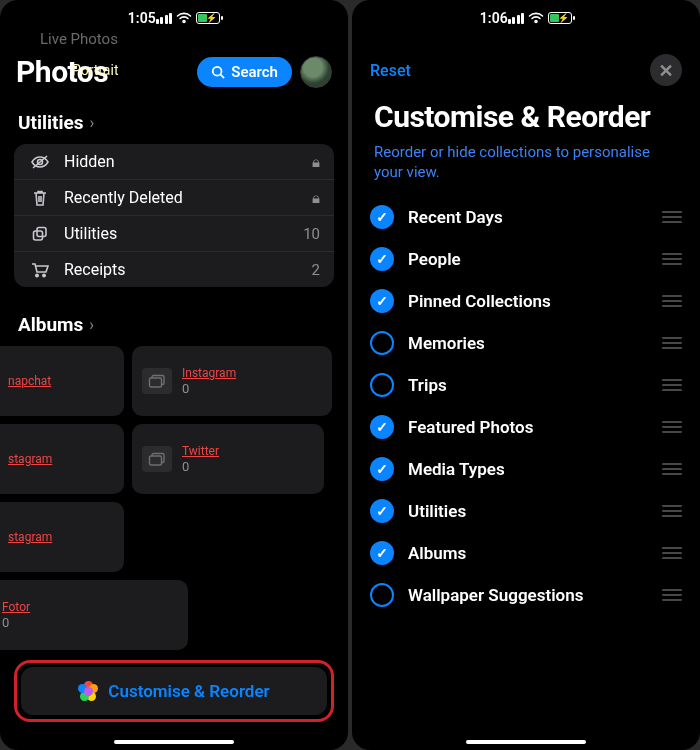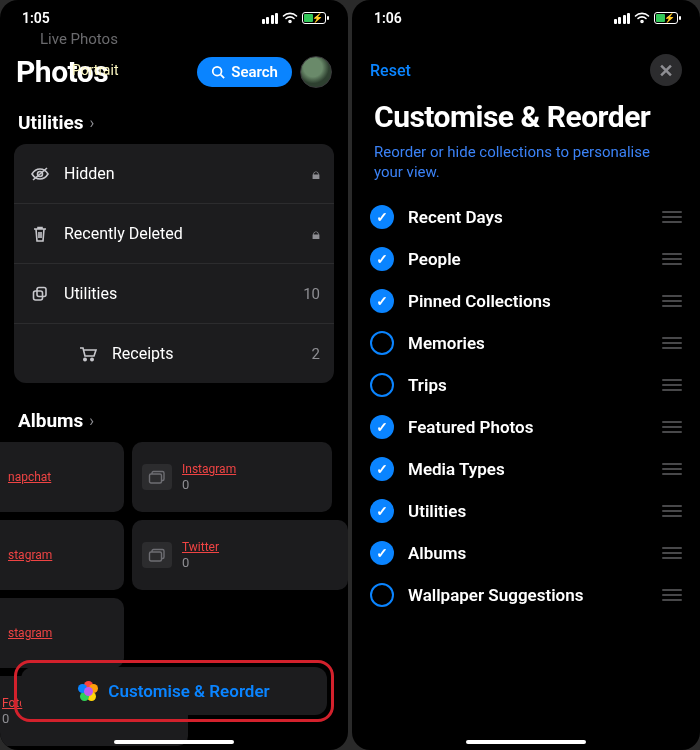--- a/index.html
+++ b/index.html
@@ -18,21 +18,21 @@
     border-radius: 18px;
     overflow: hidden;
     position: relative;
     color: #fff;
     display:flex;
     flex-direction:column;
   }
   
   .status-bar {
     display: flex;
-    justify-content: space-between;
+    justify-content: center;
     align-items: center;
     padding: 10px 22px 6px;
     font-size: 14px;
     font-weight: 600;
   }
   .status-right { display:flex; align-items:center; gap:4px; }
   .signal { display:flex; gap:1.5px; align-items:flex-end;}
   .signal i { width:3px; background:#fff; border-radius:1px;}
   .signal i:nth-child(1){height:5px;}
   .signal i:nth-child(2){height:7px;}
@@ -48,22 +48,22 @@
   
   .header { display:flex; align-items:center; justify-content:space-between; padding: 22px 16px 14px; }
   .app-title { font-size:30px; font-weight:700; letter-spacing:-0.5px;}
   .header-right { display:flex; align-items:center; gap:8px;}
   .search-btn{ background:#0a84ff; color:#fff; border-radius:18px; padding:6px 14px; display:flex; align-items:center; gap:6px; font-size:15px; font-weight:600;justify-content:flex-end;}
   .avatar { width:32px; height:32px; border-radius:50%; background: radial-gradient(circle at 40% 35%, #6a8a6a 0 35%, #2e4030 60%); border:1.5px solid #3a3a3c;}
   .section-title-row{display:flex;align-items:center;gap:6px;padding:8px 18px 10px;}
   .section-title{font-size:19px;font-weight:700;}
   .chev{color:#8e8e93;font-size:16px;}
   .util-card{ margin:0 14px; background:#1c1c1e; border-radius:12px; overflow:hidden;}
-  .util-row{display:flex;align-items:center;gap:12px;padding:20px 14px;border-bottom:1px solid #2c2c2e;color:#fff;}
-  .util-row:last-child{border-bottom:none;margin-left:48px;}
+  .util-row{display:flex;align-items:center;gap:12px;padding:8px 14px;border-bottom:1px solid #2c2c2e;color:#fff;}
+  .util-row:last-child{border-bottom:none;}
   .util-icon{width:24px;display:flex;justify-content:center;color:#c7c7cc;font-size:17px;}
   .util-label{flex:1;font-size:16px;}
   .util-meta{color:#8e8e93;font-size:15px;}
   
   .albums-wrap{padding:0 0 0 0;margin-top:18px;}
   .albums-title{padding:8px 18px 10px;}
   .albums-grid{display:flex;flex-wrap:wrap;gap:8px;padding:0 0 0 0;margin-left:-48px;}
   .album-tile{ width:160px; height:70px; background:#1c1c1e; border-radius:10px; display:flex; align-items:center; gap:10px; padding:0 10px;}
   .album-name{color:#ef4444;font-size:12px;line-height:1.2;text-decoration:underline;}
   .album-count{color:#8e8e93;font-size:13px;}
@@ -209,21 +209,21 @@
             <div class="album-name">Instagram</div>
             <div class="album-count">0</div>
           </div>
       </div>
 
       <div class="album-tile" style="width:172px;justify-content:flex-start;padding-left:56px;">
         <div>
             <div class="album-name">stagram</div>
           </div>
       </div>
-      <div class="album-tile" style="width:216px;">
+      <div class="album-tile" style="width:192px;">
         <div class="album-thumb">
           <svg width="18" height="14" viewBox="0 0 18 14" fill="none" stroke="#6e6e73" stroke-width="1.4">
               <rect x="4" y="1.5" width="12" height="9" rx="1.5"></rect>
               <rect x="1.5" y="4" width="12" height="9" rx="1.5" fill="#2c2c2e"></rect>
             </svg>
         </div>
         <div>
             <div class="album-name">Twitter</div>
             <div class="album-count">0</div>
           </div>

